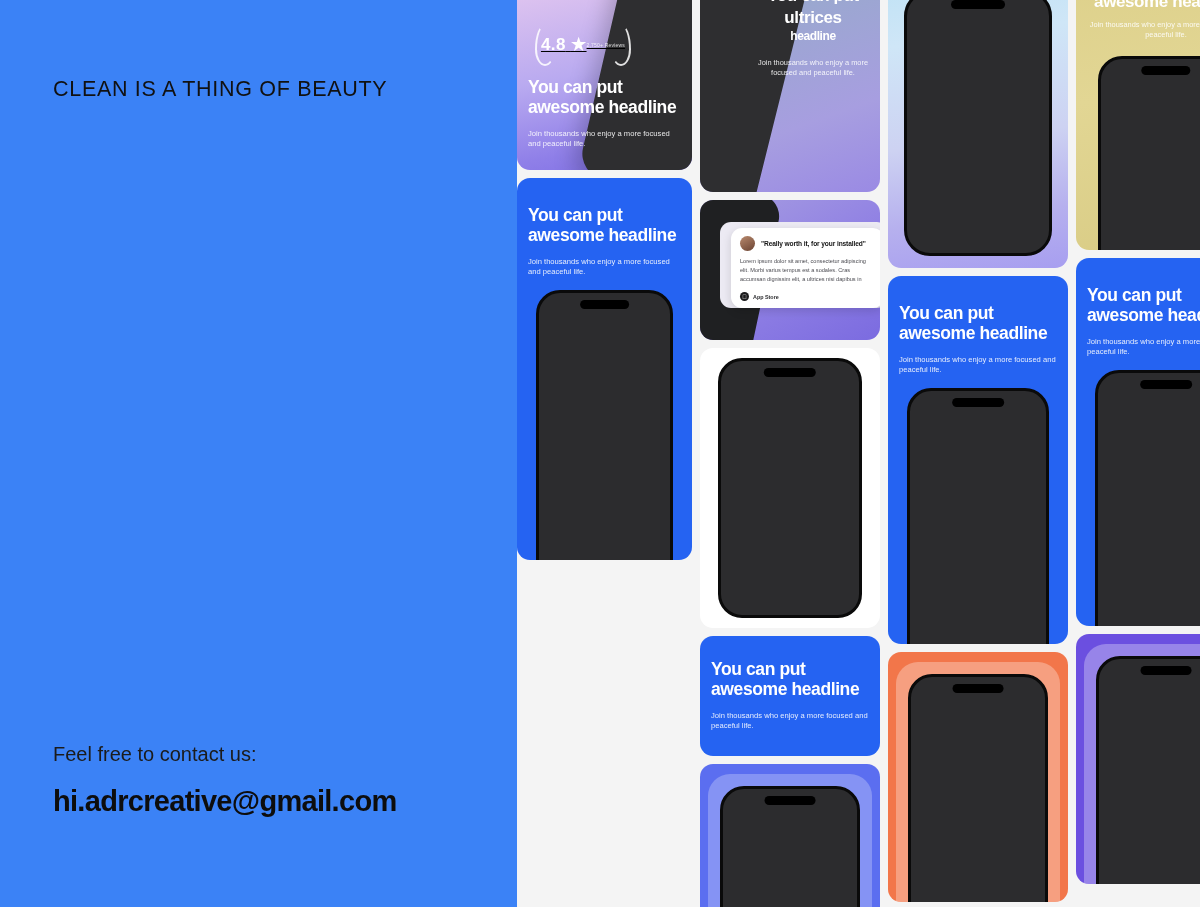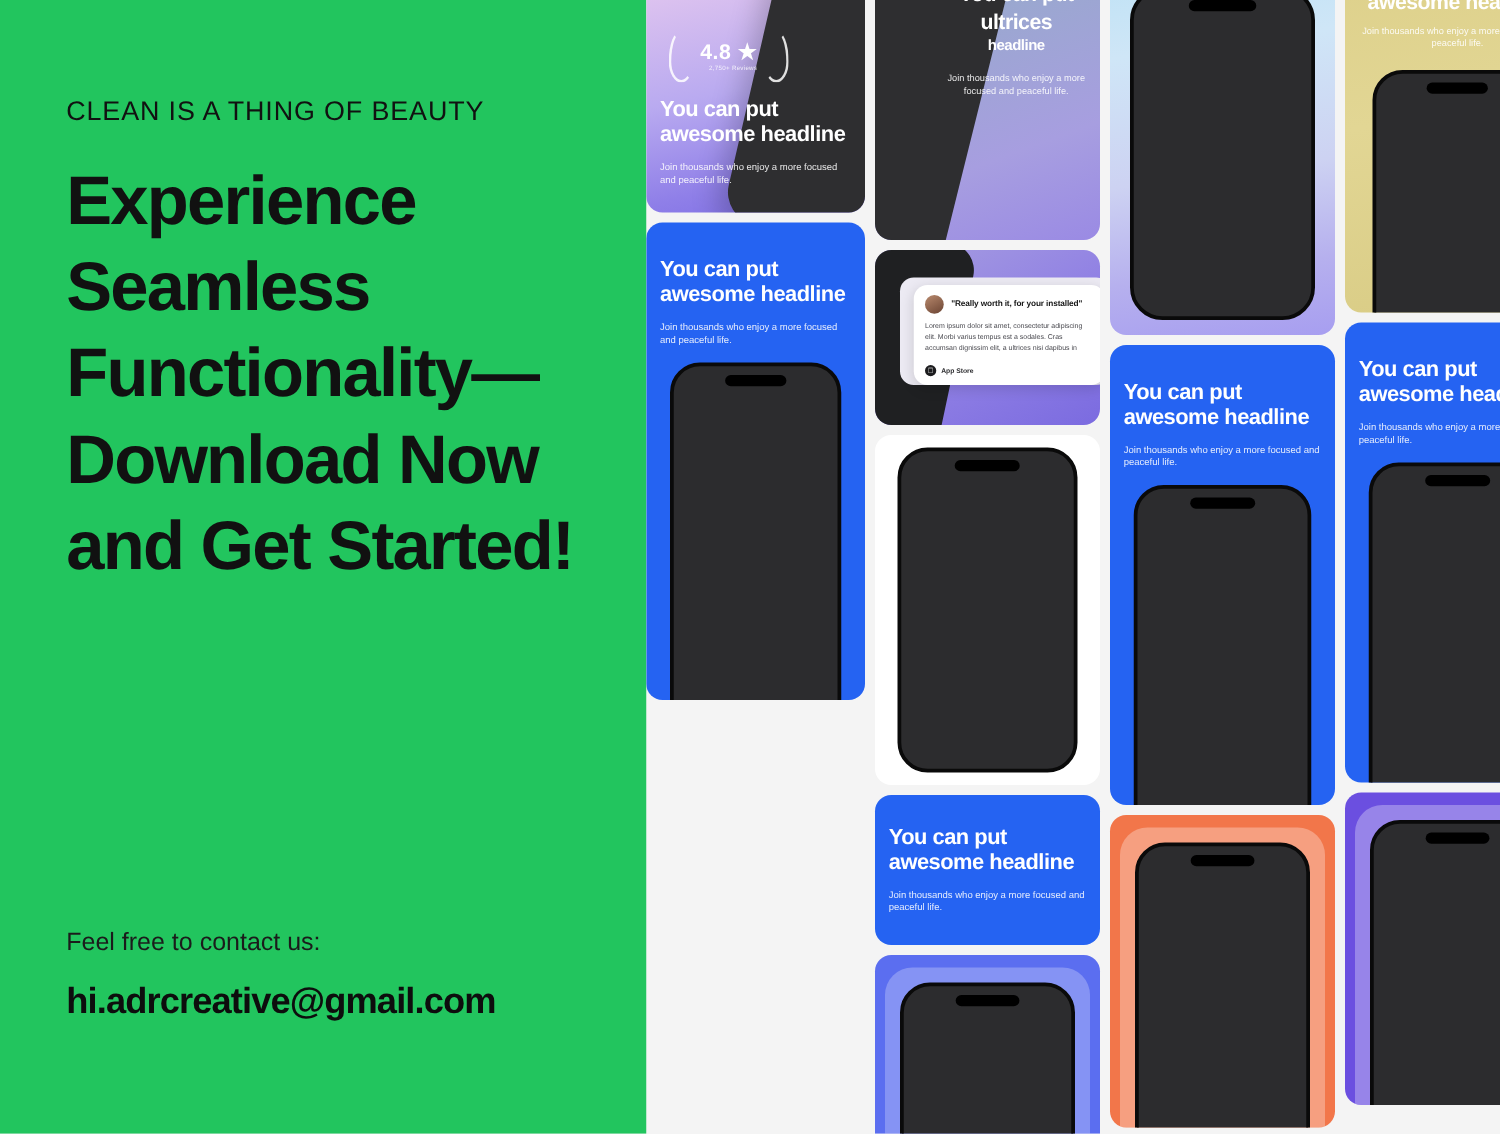--- a/index.html
+++ b/index.html
@@ -6,21 +6,21 @@
   html,body { width:1200px; height:907px; overflow:hidden; }
   body {
     background:#f4f4f4;
     font-family:"Liberation Sans", sans-serif;
     -webkit-font-smoothing:antialiased;
   }
   .page { position:relative; width:1200px; height:907px; display:flex; }
 
   
   .left {
-    width:517px; height:907px; background:#22c55e;
+    width:517px; height:907px; background:#3b82f6;
     position:relative; flex:0 0 517px;
   }
   .eyebrow {
     position:absolute; left:53px; top:77px;
     font-size:21.5px; letter-spacing:0.7px; color:#111;
     font-weight:400;
   }
   .headline {
     position:absolute; left:53px; top:126px; width:440px;
     font-size:55px; line-height:69px; font-weight:700;
@@ -91,21 +91,21 @@
     border:2px solid rgba(255,255,255,.85); border-radius:50%/60% 60% 40% 40%;
     border-right-color:transparent; border-top-color:transparent;
   }
   .laurel .lf.l { left:0; }
   .laurel .lf.r { right:0; transform:scaleX(-1); }
   .laurel-score {
     color:#fff; font-size:17px; font-weight:700; letter-spacing:.4px;
     line-height:1; margin-bottom:2px;
   }
   .laurel-sub { color:rgba(255,255,255,.82); font-size:5px; letter-spacing:.2px; }
-  .laurel-mid { display:flex; flex-direction:column; align-items:flex-end; z-index:2; }
+  .laurel-mid { display:flex; flex-direction:row; align-items:center; z-index:2;text-decoration:underline; }
 
   .card-blue-1 { height:382px; background:#2563f2; }
   .card-dark { height:340px; background:#26282b; }
   .big-word {
     color:#fff; font-weight:700; font-size:44px; line-height:0.96;
     letter-spacing:-1.5px;
   }
   .pill {
     position:absolute; border-radius:999px; overflow:hidden;
   }
@@ -203,21 +203,20 @@
   .card-purple { height:250px; background:#6b4fe0; }
   .inner-frame-purple { background:rgba(255,255,255,.30); }
 </style>
 </head>
 <body>
 
 <div class="page">
 
   <div class="left">
     <div class="eyebrow">CLEAN IS A THING OF BEAUTY</div>
-    <div class="headline">Experience Seamless Functionality—Download Now and Get Started!</div>
     <div class="contact-label">Feel free to contact us:</div>
     <div class="contact-email">hi.adrcreative@gmail.com</div>
   </div>
 
   <div class="grid">
 
     <div class="col col-1">
 
       <div class="card card-grad-purple">
         <div class="tilt-phone"></div>

